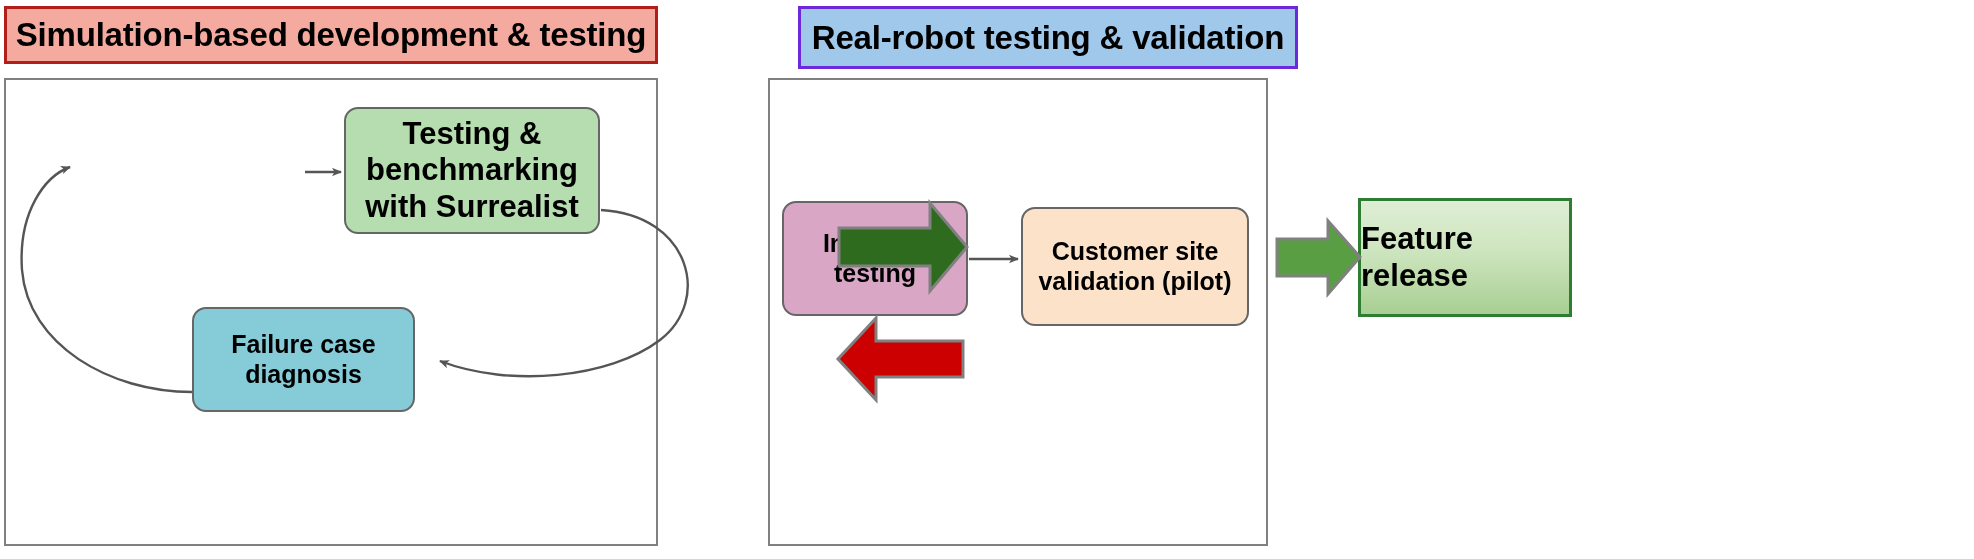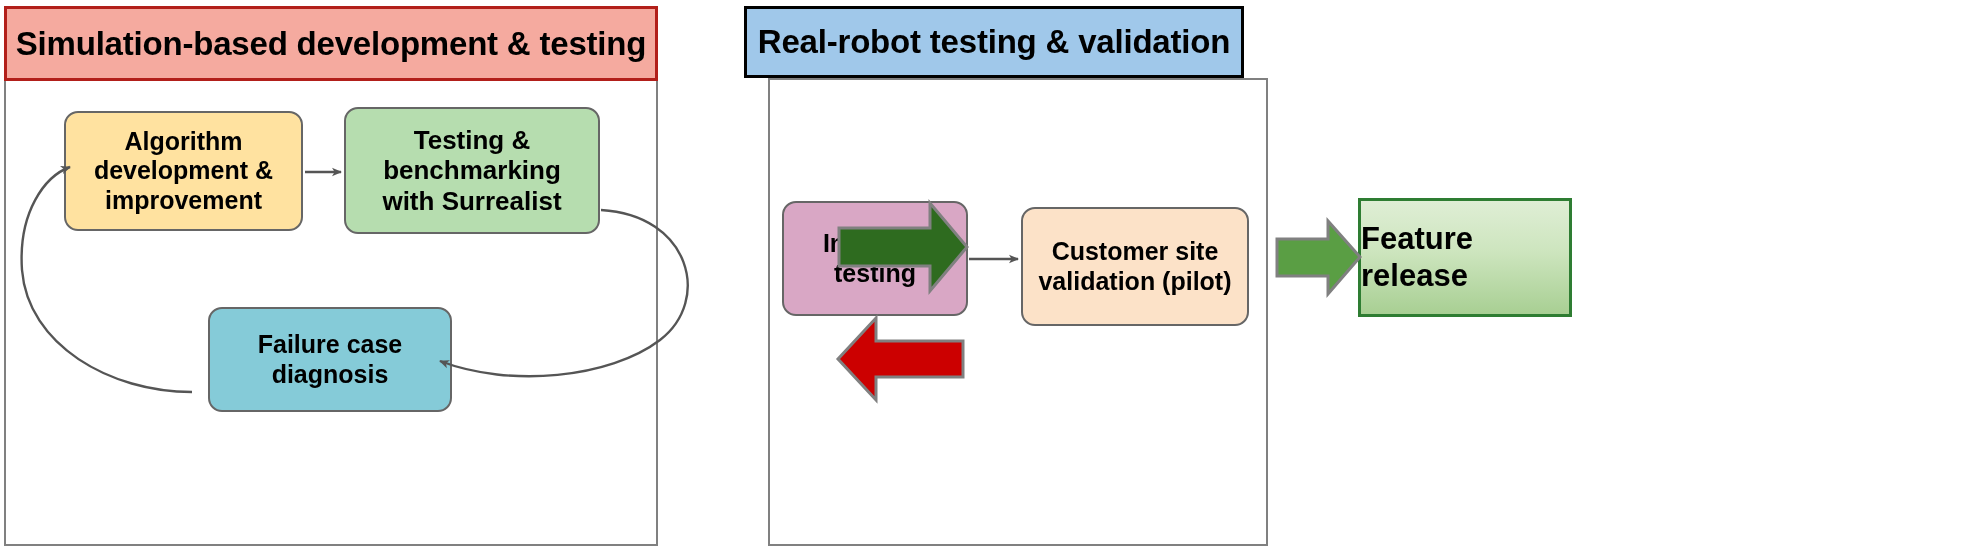--- a/index.html
+++ b/index.html
@@ -39,38 +39,38 @@
   #panel-sim {
     left: 4px;
     top: 78px;
     width: 654px;
     height: 468px;
   }
   #header-sim {
     left: 4px;
     top: 6px;
     width: 654px;
-    height: 75px;
+    height: 58px;
     background: #f5aa9f;
     border: 3px solid #b21f1a;
     font-size: 33px;
   }
   #panel-real {
     left: 768px;
     top: 78px;
     width: 500px;
     height: 468px;
   }
   #header-real {
-    left: 744px;
+    left: 798px;
     top: 6px;
     width: 500px;
-    height: 72px;
+    height: 63px;
     background: #a0c8ea;
-    border: 3px solid #000000;
+    border: 3px solid #6d28d9;
     font-size: 33px;
   }
 
   
   .rbox {
     position: absolute;
     box-sizing: border-box;
     border: 2px solid #666666;
     border-radius: 14px;
     display: flex;
@@ -90,26 +90,26 @@
     height: 120px;
     background: #ffe2a0;
     font-size: 25px;
   }
   #box-testing {
     left: 344px;
     top: 107px;
     width: 256px;
     height: 127px;
     background: #b6ddaf;
-    font-size: 26px;
+    font-size: 31px;
   }
   #box-failure {
-    left: 208px;
+    left: 192px;
     top: 307px;
-    width: 244px;
+    width: 223px;
     height: 105px;
     background: #85cbd8;
     font-size: 25px;
   }
   #box-inhouse {
     left: 782px;
     top: 201px;
     width: 186px;
     height: 115px;
     background: #d9a7c5;
@@ -155,21 +155,20 @@
   }
 </style>
 </head>
 <body>
 
 <div id="canvas">
 
   <div class="panel" id="panel-sim"></div>
   <div class="panel-header" id="header-sim">Simulation-based development &amp; testing</div>
 
-  <div class="rbox" id="box-algorithm">Algorithm development &amp; improvement</div>
 
   <div class="rbox" id="box-testing">Testing &amp; benchmarking with Surrealist</div>
 
   <div class="rbox" id="box-failure">Failure case diagnosis</div>
 
   <div class="panel" id="panel-real"></div>
   <div class="panel-header" id="header-real">Real-robot testing &amp; validation</div>
 
   <div class="rbox" id="box-inhouse">In-house testing</div>
 

